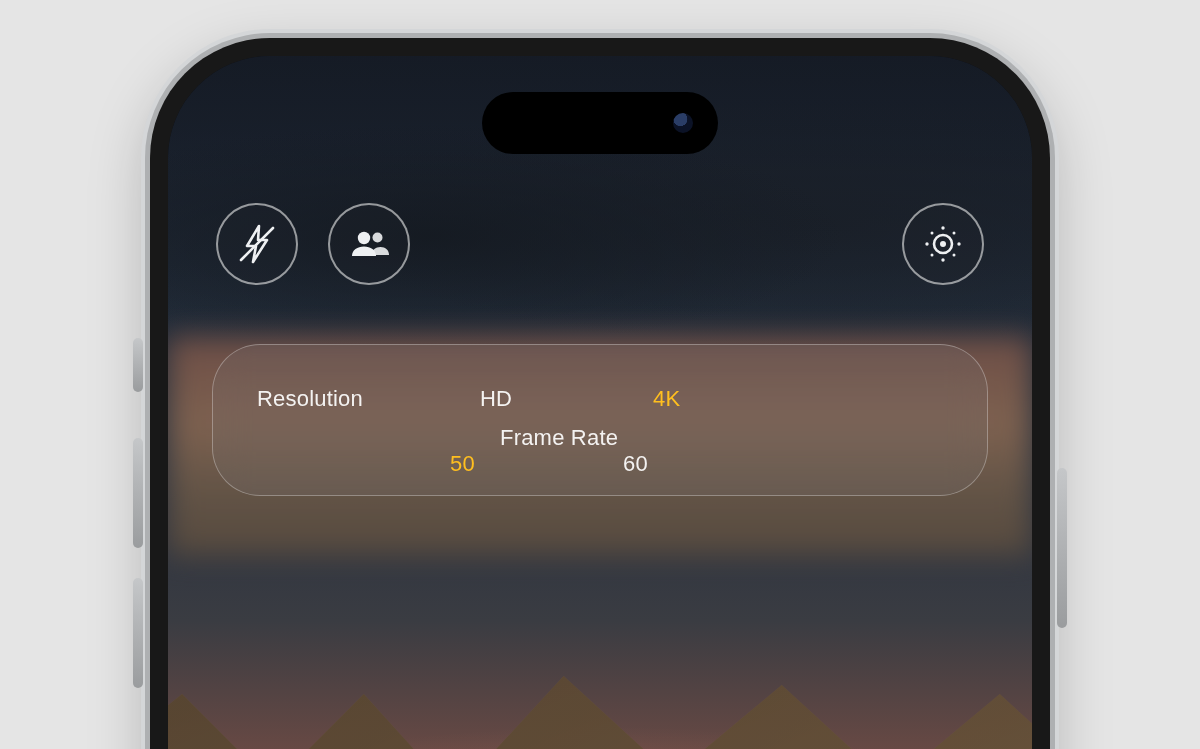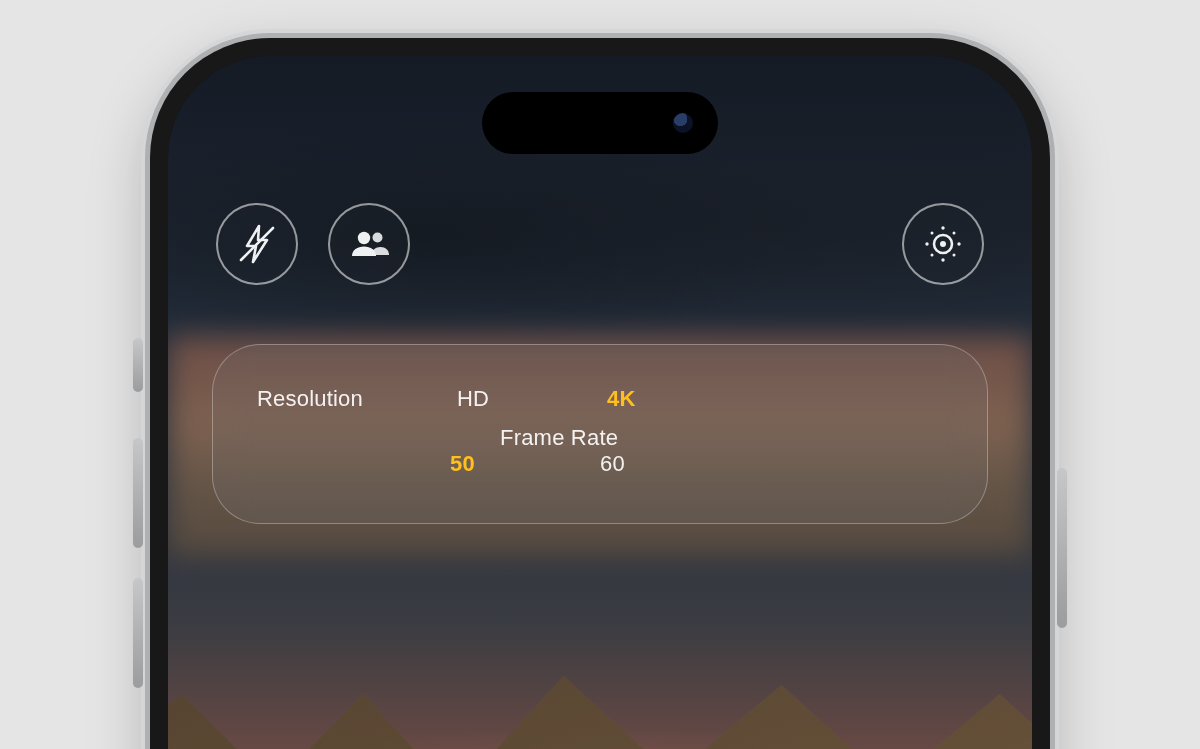--- a/index.html
+++ b/index.html
@@ -131,21 +131,21 @@
   .ctrl + .ctrl { margin-left: 30px; }
   .controls .spacer { flex: 1; }
   .ctrl svg { width: 44px; height: 44px; display: block; }
 
   
   .card {
     position: absolute;
     left: 44px; right: 44px;
     top: 288px;
     border-radius: 48px;
-    padding: 30px 44px 50px;
+    padding: 30px 44px 22px;
     background: rgba(120,120,128,.18);
     border: 1px solid rgba(255,255,255,.30);
     backdrop-filter: blur(18px);
     -webkit-backdrop-filter: blur(18px);
     color: #fff;
   }
   .row {
     display: flex;
     align-items: center;
     height: 48px;
@@ -157,22 +157,23 @@
   .label {
     width: 200px;
     color: rgba(255,255,255,.92);
   }
   .opts { flex: 1; display: flex; }
   .opt {
     width: 150px;
     text-align: left;
     color: rgba(255,255,255,.92);
     cursor: pointer;
-  }
-  .opt.selected { color: #ffbf1f; font-weight: 700; }
+    margin-left: 23px;
+  }
+  .opt.selected { color: #ffbf1f; font-weight: 400; }
 
 </style>
 </head>
 <body>
 
 <div class="phone">
   <div class="sidebtn left1"></div>
   <div class="sidebtn left2"></div>
   <div class="sidebtn left3"></div>
   <div class="sidebtn right"></div>

